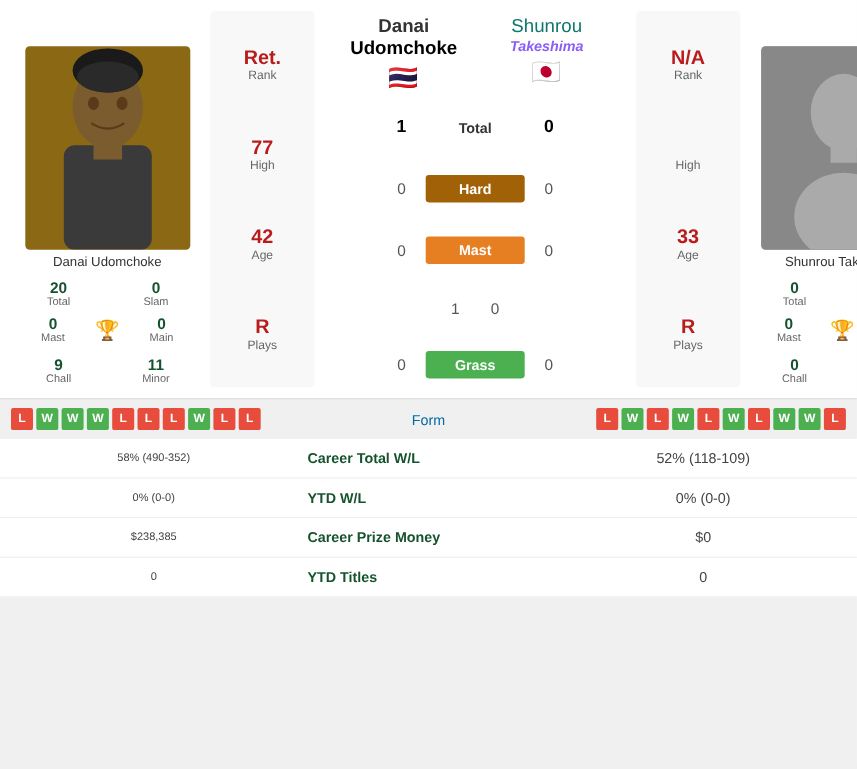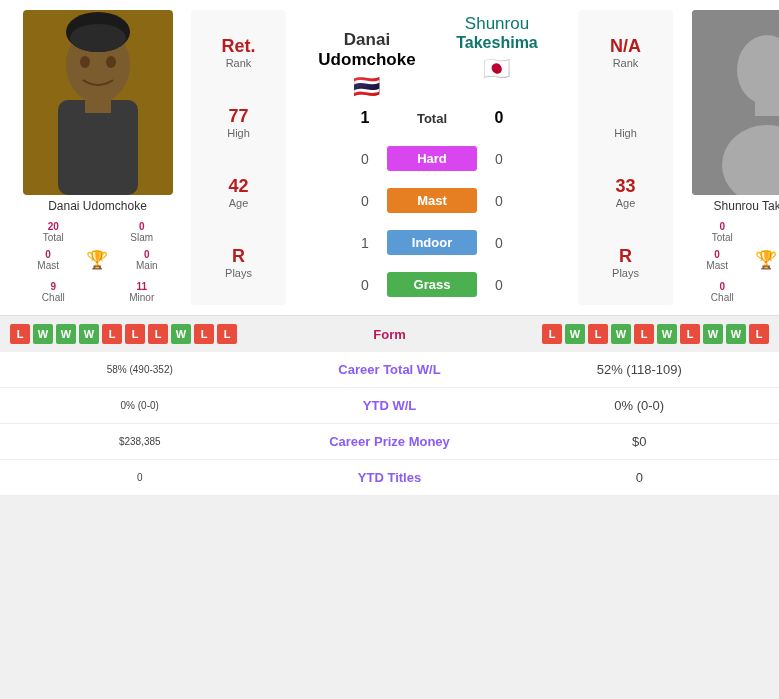--- a/index.html
+++ b/index.html
@@ -14,20 +14,21 @@
       width: 779px;
     }
 
     
     .player-card {
       display: flex;
       flex-direction: column;
       align-items: center;
       width: 175px;
       flex-shrink: 0;
+      margin-top: 32px;
     }
     .player-photo {
       width: 150px;
       height: 185px;
       background: #ccc;
       border-radius: 4px;
       overflow: hidden;
       display: flex;
       align-items: center;
       justify-content: center;
@@ -50,23 +51,23 @@
       grid-template-columns: 1fr 1fr;
       gap: 2px;
       width: 100%;
       margin-top: 6px;
     }
     .stat-cell {
       text-align: center;
       padding: 2px 0;
     }
     .stat-value {
-      font-size: 10px;
-      font-weight: bold;
-      color: #be185d;
+      font-size: 14px;
+      font-weight: bold;
+      color: #14532d;
     }
     .stat-label {
       font-size: 10px;
       color: #666;
     }
     .trophy-row {
       display: grid;
       grid-template-columns: 1fr auto 1fr;
       align-items: center;
       width: 100%;
@@ -117,21 +118,21 @@
     }
     .court-btn {
       width: 90px;
       padding: 5px 0;
       text-align: center;
       color: #fff;
       font-size: 13px;
       font-weight: bold;
       border-radius: 3px;
     }
-    .court-btn.hard { background: #d946ef; }
+    .court-btn.hard { background: #a16207; }
     .court-btn.clay { background: #E67E22; }
     .court-btn.indoor { background: #5B9BD5; }
     .court-btn.grass { background: #4CAF50; }
 
     
     .total-row {
       display: flex;
       align-items: center;
       justify-content: center;
       gap: 8px;
@@ -179,22 +180,22 @@
       flex: 1;
     }
     .form-badges-right {
       display: flex;
       gap: 3px;
       flex: 1;
       justify-content: flex-end;
     }
     .form-label {
       font-size: 13px;
-      font-weight: bold;
-      color: #be185d;
+      font-weight: normal;
+      color: #0369a1;
       min-width: 60px;
       text-align: center;
     }
     .badge {
       width: 20px;
       height: 20px;
       border-radius: 2px;
       display: flex;
       align-items: center;
       justify-content: center;
@@ -216,24 +217,23 @@
       padding: 10px 0;
     }
     .stats-row-value-left {
       flex: 1;
       text-align: center;
       font-size: 10px;
       color: #444;
     }
     .stats-row-label {
       width: 220px;
-      text-align: center;
       font-size: 13px;
       font-weight: bold;
-      color: #8b5cf6;
+      color: #14532d;
     }
     .stats-row-value-right {
       flex: 1;
       text-align: center;
       font-size: 13px;
       color: #444;
     }
 
     .main-content {
       display: flex;
@@ -316,28 +316,28 @@
       </div>
       <div class="center-stat">
         <div class="center-stat-value">R</div>
         <div class="center-stat-label">Plays</div>
       </div>
     </div>
 
     <div style="flex:1; display:flex; flex-direction:column; justify-content:space-between; padding: 4px 0;">
 
       <div style="display:flex; justify-content:space-between; align-items:flex-start; padding: 0 10px;">
-        <div style="text-align:center; width:130px;margin-top:16px;">
+        <div style="text-align:center; width:130px;">
           <div style="font-size:17px; font-weight:bold; color:#333;">Danai</div>
           <div style="font-size:17px; font-weight:bold; color:#000000;">Udomchoke</div>
           <div style="font-size:22px; margin-top:4px;">🇹🇭</div>
         </div>
         <div style="text-align:center; width:130px;">
           <div style="font-size:17px; font-weight:normal; color:#0f766e;">Shunrou</div>
-          <div style="font-size:16px; font-weight:bold; color:#0f766e;">Takeshima</div>
+          <div style="font-size:13px; font-weight:bold; color:#8b5cf6;font-style:italic;">Takeshima</div>
           <div style="font-size:22px; margin-top:4px;">🇯🇵</div>
         </div>
       </div>
 
       <div class="total-row">
         <span class="total-score">1</span>
         <span class="total-label">Total</span>
         <span class="total-score">0</span>
       </div>
 
@@ -348,21 +348,20 @@
       </div>
 
       <div class="court-row">
         <span class="court-score">0</span>
         <span class="court-btn clay">Mast</span>
         <span class="court-score">0</span>
       </div>
 
       <div class="court-row">
         <span class="court-score">1</span>
-        <span class="court-btn indoor">Indoor</span>
         <span class="court-score">0</span>
       </div>
 
       <div class="court-row">
         <span class="court-score">0</span>
         <span class="court-btn grass">Grass</span>
         <span class="court-score">0</span>
       </div>
     </div>
 

